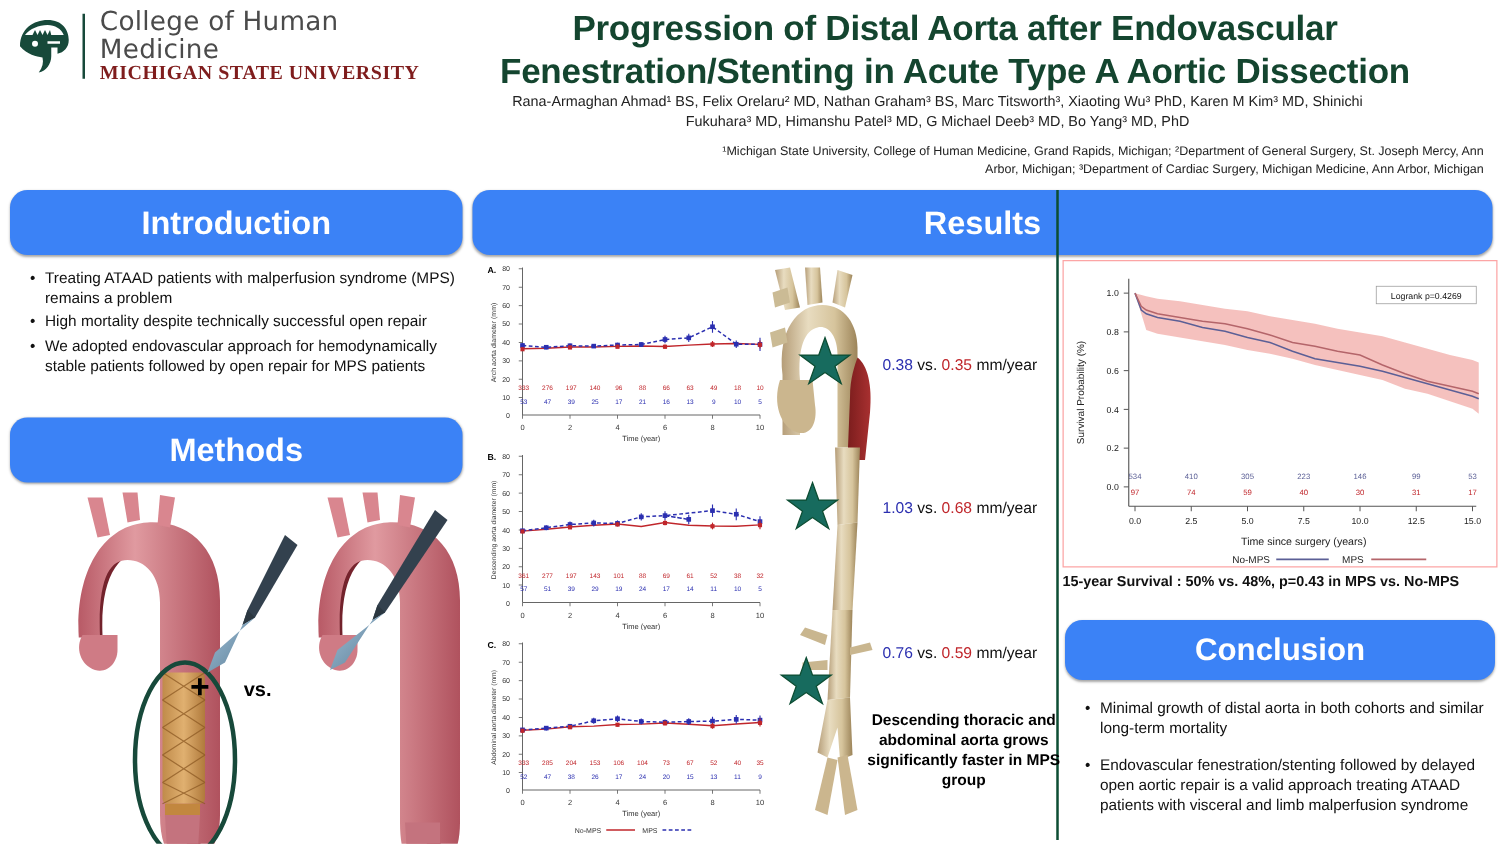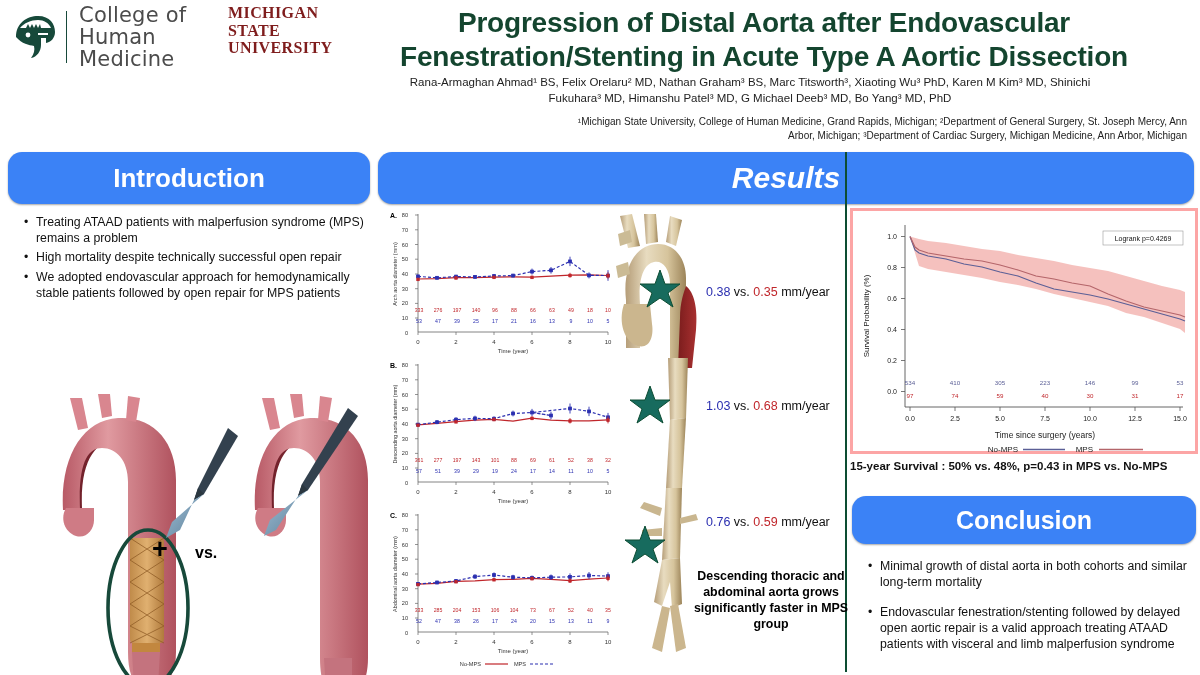--- a/index.html
+++ b/index.html
@@ -12,21 +12,21 @@
     overflow:hidden;
     position:relative;
   }
   .poster { position:relative; width:1200px; height:675px; }
 
   
   .header { position:absolute; left:0; top:0; width:1200px; height:152px; }
   .logo-wrap { position:absolute; left:8px; top:8px; width:350px; height:58px; display:flex; align-items:center; }
   .spartan { width:52px; height:52px; flex:0 0 52px; position:relative; }
   .logo-divider { width:2px; height:52px; background:#17493a; margin:0 12px 0 6px; }
-  .logo-text { display:flex; flex-direction:row; justify-content:center; }
+  .logo-text { display:flex; flex-direction:column; justify-content:center; }
   .logo-line1 { font-size:21px; color:#4b4b4b; letter-spacing:.2px; line-height:1.05; font-family:"DejaVu Sans", sans-serif; }
   .logo-line2 { font-size:16px; color:#7f1d1d; font-weight:bold; letter-spacing:.4px; line-height:1.1;
                 font-family:"Liberation Serif", serif; }
 
   .title { position:absolute; left:330px; top:6px; width:868px; text-align:center;
            font-size:28px; font-weight:bold; color:#14452f; line-height:1.22; letter-spacing:-.2px; }
   .authors { position:absolute; left:300px; top:74px; width:900px; text-align:center;
              font-size:11.5px; color:#222; line-height:1.42; }
   .affil { position:absolute; left:287px; top:115px; width:900px; text-align:right;
            font-size:10px; color:#222; line-height:1.42; }
@@ -46,29 +46,29 @@
   ul.tight li:before { content:"\2022"; position:absolute; left:-2px; top:0; }
 
   .hdr-methods { position:absolute; left:0; top:182px; width:362px; height:52px; font-size:26px; }
 
   .methods-fig { position:absolute; left:0; top:238px; width:362px; height:370px; }
   .plus { position:absolute; left:144px; top:382px; font-size:27px; font-weight:bold; color:#000; }
   .vs { position:absolute; left:187px; top:392px; font-size:16px; font-weight:bold; color:#000; }
 
   
   .col-main { position:absolute; left:378px; top:152px; width:466px; height:520px; }
-  .hdr-results { position:absolute; left:0; top:0; width:816px; height:52px; font-size:30px;font-style:italic; }
+  .hdr-results { position:absolute; left:0; top:0; width:816px; height:52px; font-size:26px; }
 
   .rate { position:absolute; font-size:12.5px; color:#111; white-space:nowrap; }
   .rate .blue { color:#2b2fb0; }
   .rate .red  { color:#c0262b; }
 
   
   .col-right { position:absolute; left:850px; top:208px; width:348px; height:464px; }
-  .km-box { position:absolute; left:0; top:0; width:348px; height:246px; border:3px solid #fca5a5; background:#fff; }
+  .km-box { position:absolute; left:0; top:0; width:348px; height:246px; border:1px solid #fca5a5; background:#fff; }
   .surv-line { position:absolute; left:0; top:252px; width:348px; font-size:11.5px; font-weight:bold; color:#111; }
   .hdr-conclusion { position:absolute; left:2px; top:288px; width:344px; height:48px; font-size:25px; }
   .concl-list { position:absolute; left:4px; top:350px; width:342px; font-size:12.3px; line-height:1.33; }
   .concl-list li { margin-bottom:13px; }
 
   .vdiv { position:absolute; left:845px; top:152px; width:2px; height:520px; background:#0d4d33; }
 
   svg { display:block; }
   .tiny { font-size:5.2px; font-family:"Liberation Sans", sans-serif; }
 </style>
@@ -117,20 +117,21 @@
     <div class="bar hdr-intro">Introduction</div>
 
     <div class="intro-list">
       <ul class="tight">
         <li>Treating ATAAD patients with malperfusion syndrome (MPS) remains a problem</li>
         <li>High mortality despite technically successful open repair</li>
         <li>We adopted endovascular approach for hemodynamically stable patients followed by open repair for MPS patients</li>
       </ul>
     </div>
 
+    <div class="bar hdr-methods">Methods</div>
 
     <div class="methods-fig">
       <svg width="362" height="370" viewBox="0 0 362 370">
         <defs>
           <linearGradient id="aortaG" x1="0" y1="0" x2="1" y2="0">
             <stop offset="0%" stop-color="#b85a66"></stop>
             <stop offset="40%" stop-color="#e09aa0"></stop>
             <stop offset="100%" stop-color="#b0525e"></stop>
           </linearGradient>
           <linearGradient id="aortaDark" x1="0" y1="0" x2="1" y2="0">

